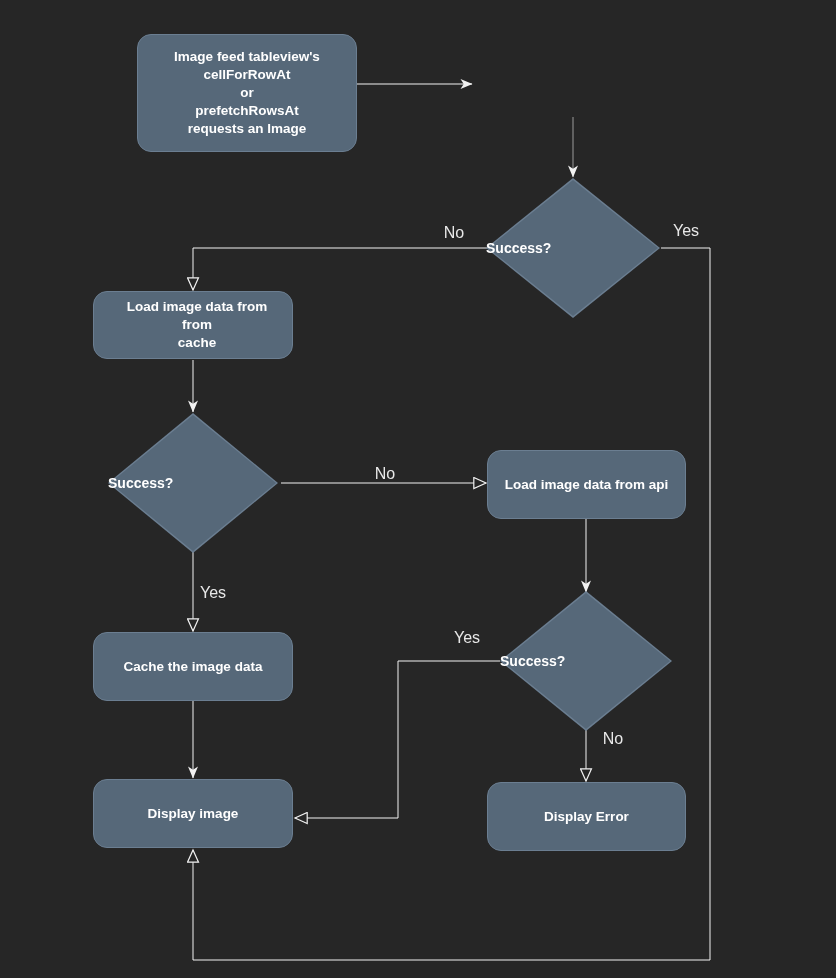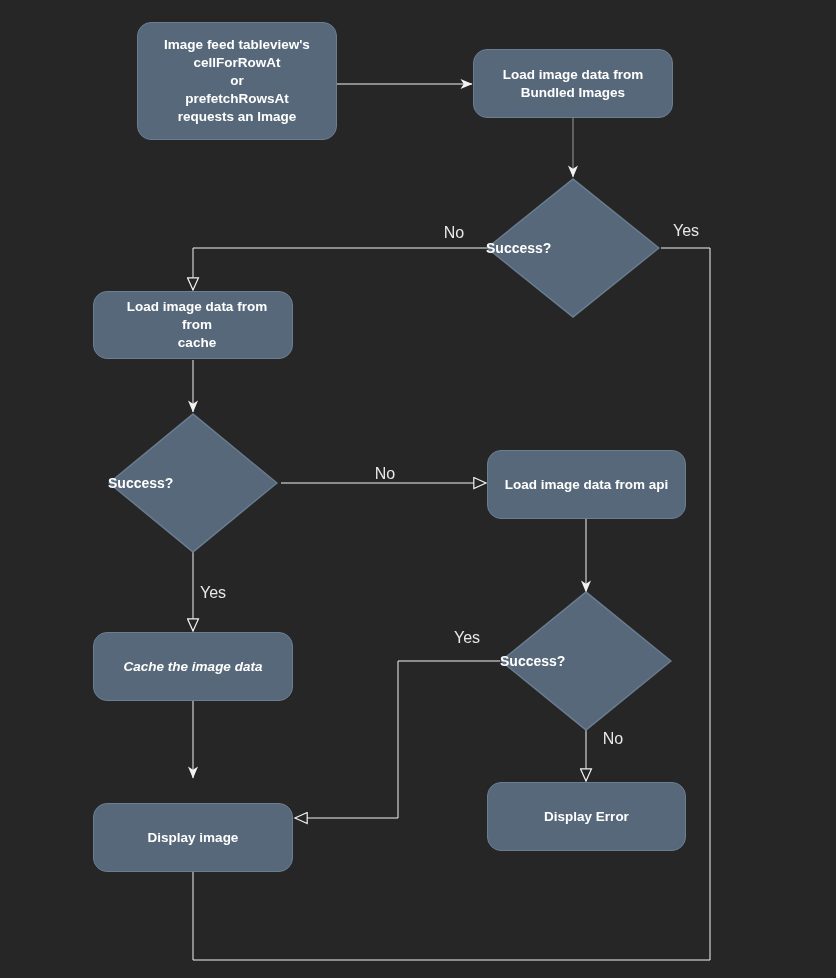--- a/index.html
+++ b/index.html
@@ -71,32 +71,28 @@
     <path class="edge" d="M661,248 L710,248 L710,960 L193,960 L193,850" marker-end="url(#mo)"></path>
     <path class="edge" d="M193,360 L193,412" marker-end="url(#mf)"></path>
     <path class="edge" d="M281,483 L486,483" marker-end="url(#mo)"></path>
     <path class="edge" d="M193,552 L193,631" marker-end="url(#mo)"></path>
     <path class="edge" d="M586,518 L586,592" marker-end="url(#mf)"></path>
     <path class="edge" d="M500,661 L398,661 L398,818 L295,818" marker-end="url(#mo)"></path>
     <path class="edge" d="M586,730 L586,781" marker-end="url(#mo)"></path>
     <path class="edge" d="M193,701 L193,778" marker-end="url(#mf)"></path>
   </svg>
 
-  <div class="node" style="left:137px; top:22px; width:200px; height:118px;">
+  <div class="node" style="left:137px; top:34px; width:220px; height:118px;">
     <span class="nlabel">Image feed tableview's
 cellForRowAt
 or
 prefetchRowsAt
 requests an Image</span>
   </div>
 
-  <div class="node" style="left:473px; top:49px; width:200px; height:69px;">
-    <span class="nlabel">Load image data from
-Bundled Images</span>
-  </div>
 
   <div class="diamond" style="left:486px; top:178px; width:174px; height:140px;">
     <div class="d-outer"></div>
     <div class="d-inner"></div>
     <span class="nlabel">Success?</span>
   </div>
 
   <div class="node" style="left:93px; top:291px; width:200px; height:68px;padding-left:8px;">
     <span class="nlabel">Load image data from from
 cache</span>
@@ -111,25 +107,25 @@
   <div class="node" style="left:487px; top:450px; width:199px; height:69px;">
     <span class="nlabel">Load image data from api</span>
   </div>
 
   <div class="diamond" style="left:500px; top:591px; width:172px; height:140px;">
     <div class="d-outer"></div>
     <div class="d-inner"></div>
     <span class="nlabel">Success?</span>
   </div>
 
-  <div class="node" style="left:93px; top:632px; width:200px; height:69px;font-style:italic;">
+  <div class="node" style="left:93px; top:632px; width:200px; height:69px;">
     <span class="nlabel">Cache the image data</span>
   </div>
 
-  <div class="node" style="left:93px; top:779px; width:200px; height:69px;margin-top:24px;">
+  <div class="node" style="left:93px; top:779px; width:200px; height:69px;">
     <span class="nlabel">Display image</span>
   </div>
 
   <div class="node" style="left:487px; top:782px; width:199px; height:69px;">
     <span class="nlabel">Display Error</span>
   </div>
 
   <span class="elabel" style="left:454px; top:233px;">No</span>
   <span class="elabel" style="left:686px; top:231px;">Yes</span>
   <span class="elabel" style="left:385px; top:474px;">No</span>

